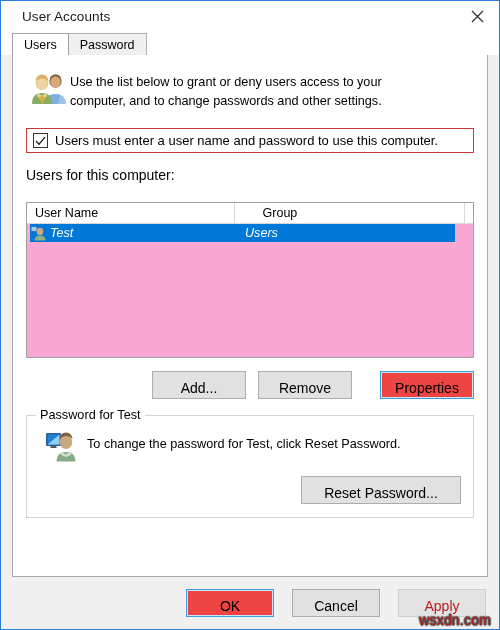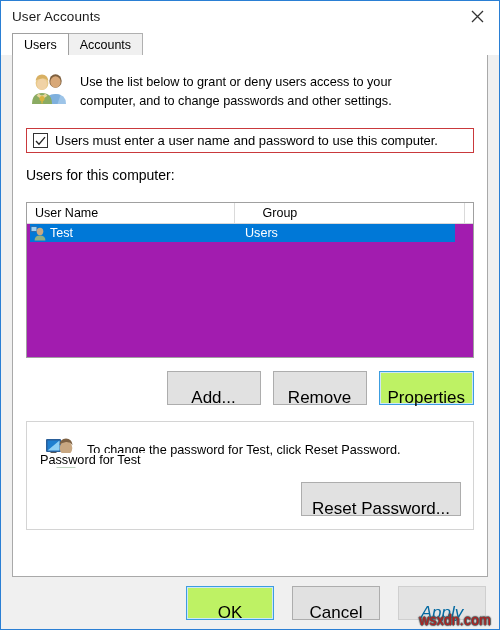--- a/index.html
+++ b/index.html
@@ -31,21 +31,21 @@
   }
 
   
   .titlebar {
     height: 31px;
     min-height: 31px;
     background: #ffffff;
     display: flex;
     align-items: center;
     justify-content: space-between;
-    padding-left: 11px;
+    padding-left: 21px;
     box-sizing: border-box;
   }
   .title-text {
     font-size: 13.5px;
     color: #1a1a1a;
     letter-spacing: .1px;
   }
   .close-btn {
     width: 44px;
     height: 30px;
@@ -105,21 +105,21 @@
     height: 100%;
     box-sizing: border-box;
     display: flex;
     flex-direction: column;
   }
 
   
   .intro {
     display: flex;
     align-items: flex-start;
-    gap: 12px;
+    gap: 2px;
     margin-top: 4px;
   }
   .intro-text {
     font-size: 12.7px;
     line-height: 19px;
     color: #000;
     max-width: 362px;
     padding-top: 2px;
   }
 
@@ -152,21 +152,21 @@
   .annot-label { font-size: 13px; cursor: default; }
 
   
   .list-label {
     margin-top: 14px;
     margin-bottom: 19px;
     font-size: 14px;
   }
   .listbox {
     border: 1px solid #a0a0a0;
-    background: #a21caf;
+    background: #f9a8d4;
     height: 156px;
     box-sizing: border-box;
     position: relative;
     overflow: hidden;
   }
   .lhead {
     display: flex;
     height: 21px;
     border-bottom: 1px solid #d8d8d8;
     box-sizing: border-box;
@@ -201,68 +201,68 @@
     height: 18px;
     box-sizing: border-box;
   }
   .lrow .cell.c1 { width: 211px; }
   .lrow .cell.c2 { width: 214px; }
   .sel-wrap {
     display: flex;
     align-items: center;
     height: 18px;
   }
-  .lrow.sel .sel-wrap { background: #0078d7; }
+  .lrow.sel .sel-wrap { background: #0078d7; font-style: italic; }
   .ico-user { width: 16px; height: 16px; flex: 0 0 16px; margin-right: 3px; }
   .uname { padding-left: 1px; padding-right: 4px; }
   .gname { padding-left: 4px; }
 
   
   .btnrow {
     display: flex;
     justify-content: flex-end;
     gap: 12px;
     margin-top: 13px;
   }
   .btn {
     min-width: 94px;
     height: 28px;
     background: #e1e1e1;
     border: 1px solid #adadad;
     font-family: "Liberation Sans", sans-serif;
-    font-size: 17px;
+    font-size: 14px;
     color: #000;
     cursor: pointer;
-    padding: 16px 8px;
+    padding: 8px 8px;
     box-sizing: border-box;
   }
   .btn.focus {
-    background: #bef264;
+    background: #ef4444;
     border: 1px solid #3c9de0;
     box-shadow: 0 0 0 1px #cde6f7 inset;
-  }
-  .btn.disabled { color: #0369a1; background: #e3e3e3; border-color: #cfcfcf; cursor: default; font-style: italic; }
+    margin-left: 16px;
+  }
+  .btn.disabled { color: #b91c1c; background: #e3e3e3; border-color: #cfcfcf; cursor: default; }
 
   
   .groupbox {
     margin-top: 16px;
     border: 1px solid #d4d4d4;
     position: relative;
     padding: 14px 12px 13px 12px;
     box-sizing: border-box;
     flex: 0 0 auto;
   }
   .gb-title {
     position: absolute;
     top: -8px;
     left: 9px;
     background: #ffffff;
     padding: 0 4px;
     font-size: 12.7px;
-    margin-top: 39px;
   }
   .gb-body {
     display: flex;
     align-items: flex-start;
     gap: 8px;
     padding-left: 6px;
   }
   .ico-pwd { width: 34px; height: 32px; flex: 0 0 34px; }
   .gb-text { font-size: 12.7px; padding-top: 7px; }
   .gb-btnrow { display: flex; justify-content: flex-end; margin-top: 14px; }
@@ -308,21 +308,21 @@
         </svg>
       </span>
     </div>
   </div>
 
   <div class="tabstrip">
     <div class="tab active">
       <span>Users</span>
     </div>
     <div class="tab">
-      <span>Accounts</span>
+      <span>Password</span>
     </div>
   </div>
 
   <div class="tabpage">
     <div class="page-inner">
 
       <div class="intro">
         <span class="ico-people">
           <svg width="38" height="34" viewBox="0 0 38 34">
 

